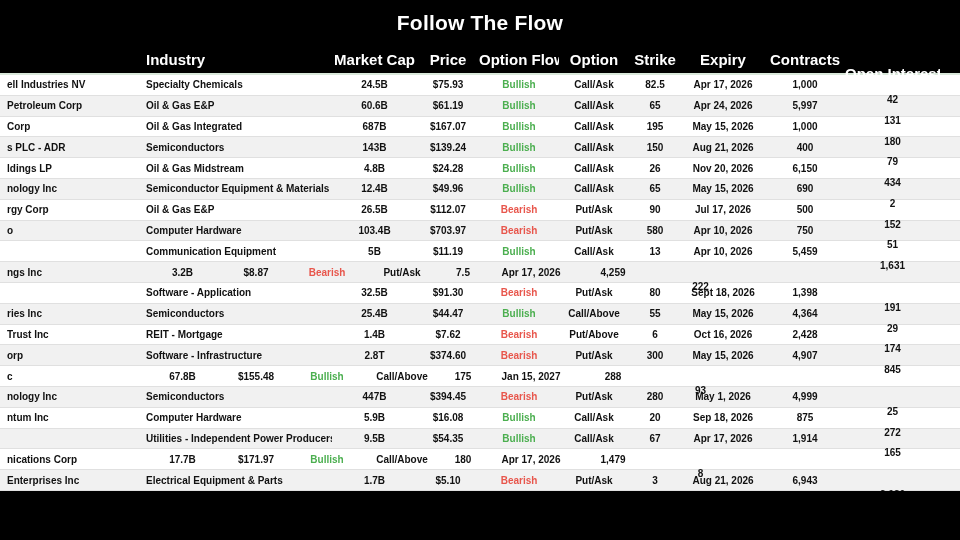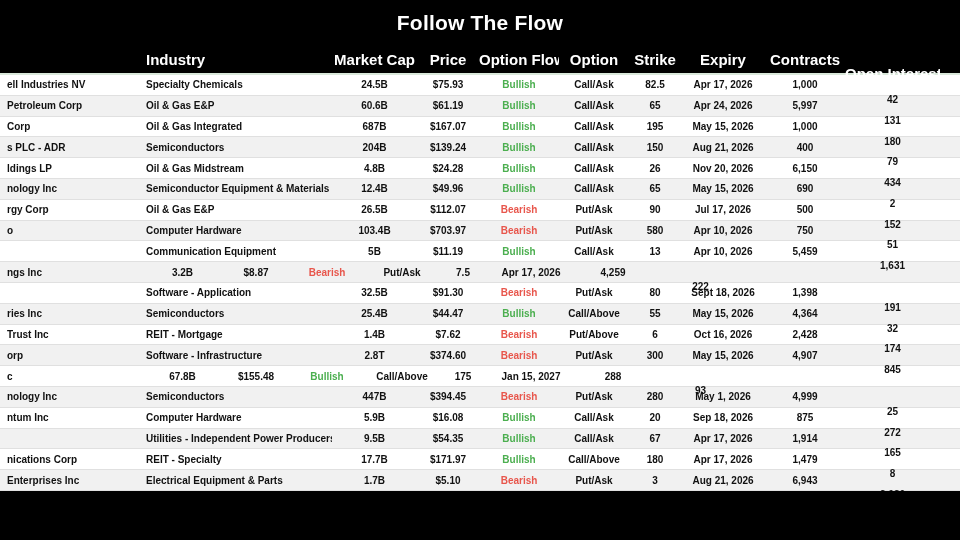--- a/index.html
+++ b/index.html
@@ -132,21 +132,21 @@
         <div class="cell c5">Call/Ask</div>
         <div class="cell c6">195</div>
         <div class="cell c7">May 15, 2026</div>
         <div class="cell c8">1,000</div>
         <div class="cell c9">180</div>
         <div class="cell c10"></div>
       </div>
       <div class="row">
         <div class="cell c0">s PLC - ADR</div>
         <div class="cell c1">Semiconductors</div>
-        <div class="cell c2">204B</div>
+        <div class="cell c2">143B</div>
         <div class="cell c3">$139.24</div>
         <div class="cell c4 bullish">Bullish</div>
         <div class="cell c5">Call/Ask</div>
         <div class="cell c6">150</div>
         <div class="cell c7">Aug 21, 2026</div>
         <div class="cell c8">400</div>
         <div class="cell c9">79</div>
         <div class="cell c10"></div>
       </div>
       <div class="row">
@@ -242,21 +242,21 @@
       <div class="row">
         <div class="cell c0">ries Inc</div>
         <div class="cell c1">Semiconductors</div>
         <div class="cell c2">25.4B</div>
         <div class="cell c3">$44.47</div>
         <div class="cell c4 bullish">Bullish</div>
         <div class="cell c5">Call/Above</div>
         <div class="cell c6">55</div>
         <div class="cell c7">May 15, 2026</div>
         <div class="cell c8">4,364</div>
-        <div class="cell c9">32</div>
+        <div class="cell c9">29</div>
         <div class="cell c10"></div>
       </div>
       <div class="row">
         <div class="cell c0">Trust Inc</div>
         <div class="cell c1">REIT - Mortgage</div>
         <div class="cell c2">1.4B</div>
         <div class="cell c3">$7.62</div>
         <div class="cell c4 bearish">Bearish</div>
         <div class="cell c5">Put/Above</div>
         <div class="cell c6">6</div>
@@ -324,21 +324,20 @@
         <div class="cell c4 bullish">Bullish</div>
         <div class="cell c5">Call/Ask</div>
         <div class="cell c6">67</div>
         <div class="cell c7">Apr 17, 2026</div>
         <div class="cell c8">1,914</div>
         <div class="cell c9">165</div>
         <div class="cell c10"></div>
       </div>
       <div class="row">
         <div class="cell c0">nications Corp</div>
-        <div class="cell c1">REIT - Specialty</div>
         <div class="cell c2">17.7B</div>
         <div class="cell c3">$171.97</div>
         <div class="cell c4 bullish">Bullish</div>
         <div class="cell c5">Call/Above</div>
         <div class="cell c6">180</div>
         <div class="cell c7">Apr 17, 2026</div>
         <div class="cell c8">1,479</div>
         <div class="cell c9">8</div>
         <div class="cell c10"></div>
       </div>

